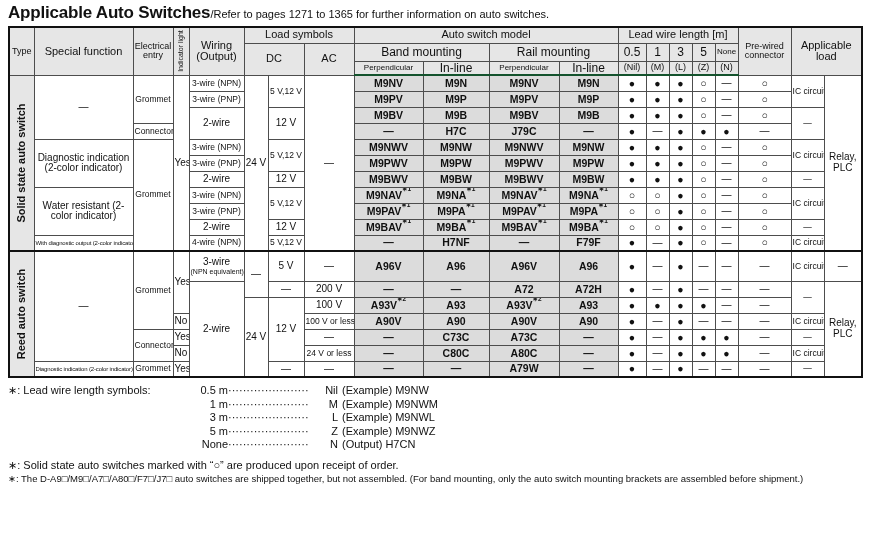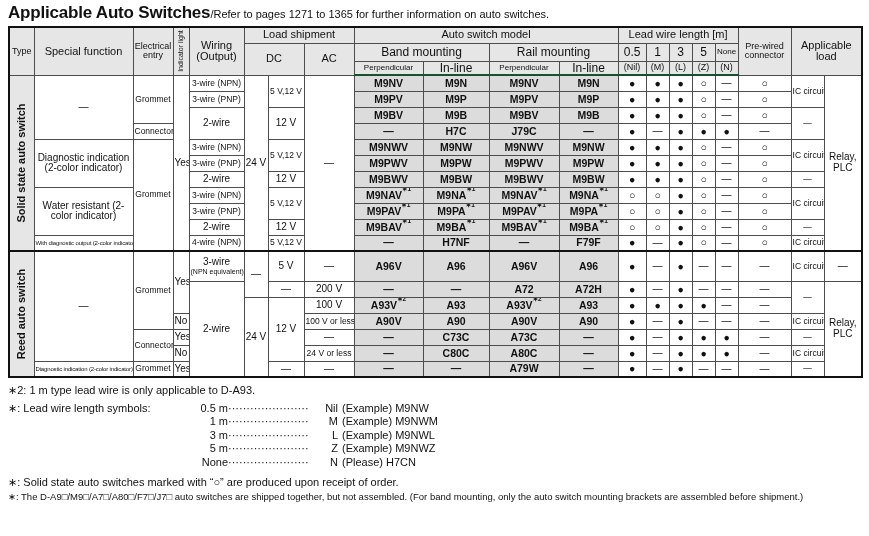--- a/index.html
+++ b/index.html
@@ -100,21 +100,21 @@
       </colgroup>
       <thead>
         <tr class="hr0">
           <th rowspan="3" class="k-h9">Type</th>
           <th rowspan="3" class="k-h11">Special function</th>
           <th rowspan="3" class="k-h9">Electrical entry</th>
           <th rowspan="3" class="k-vert">
             <span class="vtext">Indicator light</span>
           </th>
           <th rowspan="3" class="k-h11">Wiring (Output)</th>
-          <th colspan="3" class="k-h11">Load shipment</th>
+          <th colspan="3" class="k-h11">Load symbols</th>
           <th colspan="4" class="k-h11">Auto switch model</th>
           <th colspan="5" class="k-h11">Lead wire length [m]</th>
           <th rowspan="3" class="k-h9">Pre-wired connector</th>
           <th colspan="2" rowspan="3" class="k-h11">Applicable load</th>
         </tr>
         <tr class="hr1">
           <th colspan="2" rowspan="2" class="k-h11">DC</th>
           <th rowspan="2" class="k-h11">AC</th>
           <th colspan="2" class="k-h10">Band mounting</th>
           <th colspan="2" class="k-h10">Rail mounting</th>
@@ -424,21 +424,20 @@
           <td class="k-dot">●</td>
           <td class="k-dash">—</td>
           <td class="k-dash">—</td>
           <td class="k-dash">—</td>
           <td class="k-ic">—</td>
         </tr>
       </tbody>
     </table>
 
   <div class="footnotes">
-      <div class="fn">∗2: 1 m type lead wire is only applicable to D-A93.</div>
       <div class="symblock">
         <div class="symrow">
           <span class="symlabel">∗: Lead wire length symbols:</span>
           <span class="symq">0.5 m</span>
           <span class="symdots">······················</span>
           <span class="syms">Nil</span>
           <span class="symex">(Example) M9NW</span>
         </div>
         <div class="symrow">
           <span class="symlabel"></span>
@@ -459,19 +458,19 @@
           <span class="symq">5 m</span>
           <span class="symdots">······················</span>
           <span class="syms">Z</span>
           <span class="symex">(Example) M9NWZ</span>
         </div>
         <div class="symrow">
           <span class="symlabel"></span>
           <span class="symq">None</span>
           <span class="symdots">······················</span>
           <span class="syms">N</span>
-          <span class="symex">(Please) H7CN</span>
+          <span class="symex">(Output) H7CN</span>
         </div>
       </div>
       <div class="fn">∗: Solid state auto switches marked with “○” are produced upon receipt of order.</div>
       <div class="fn small">∗: The D-A9□/M9□/A7□/A80□/F7□/J7□ auto switches are shipped together, but not assembled. (For band mounting, only the auto switch mounting brackets are assembled before shipment.)</div>
     </div>
 </div>
 
 </body></html>

